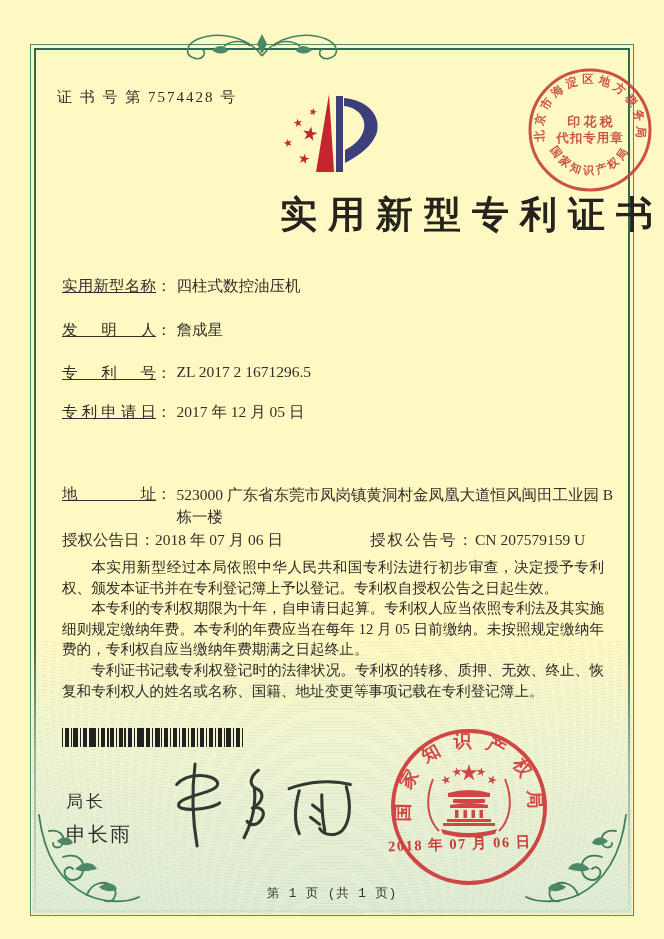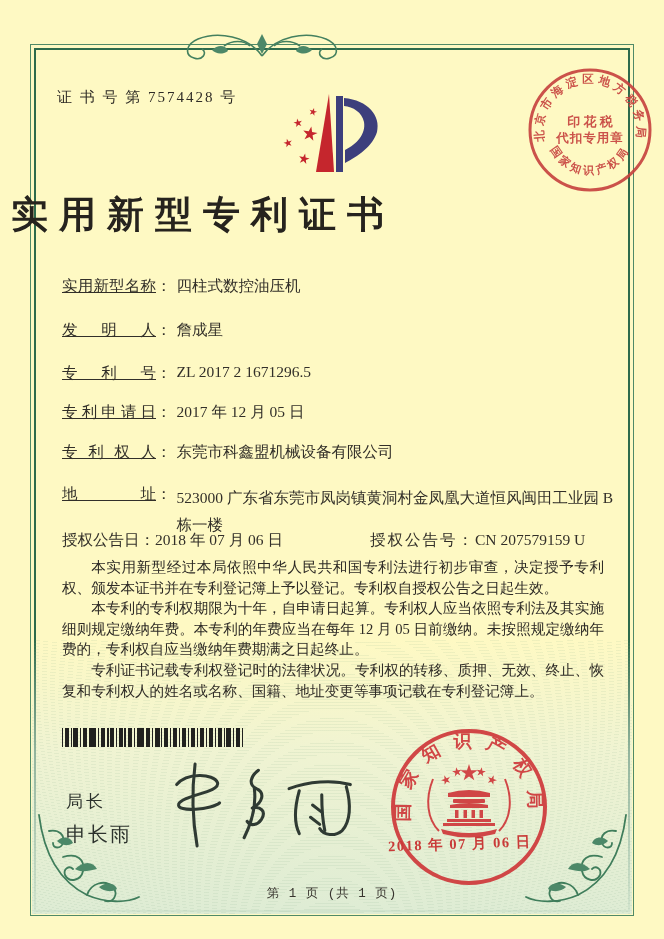--- a/index.html
+++ b/index.html
@@ -22,33 +22,33 @@
   .green-wash{
     position:absolute; left:32px; top:640px; width:600px; height:274px;
     background:
       repeating-radial-gradient(140% 90% at 50% 160%, rgba(120,165,130,0.11) 0 1px, rgba(0,0,0,0) 1px 5px),
       linear-gradient(180deg, rgba(228,239,222,0) 0%, rgba(228,239,222,0.55) 40%, rgba(220,235,213,0.95) 100%);
   }
   
   .cert-no{position:absolute; left:57px; top:88px; font-size:15px; letter-spacing:2px; color:#2f2c26;}
   .logo{position:absolute; left:272px; top:82px; width:122px; height:102px;}
   .title{
-    position:absolute; left:0; top:190px; width:664px; text-align:left;
+    position:absolute; left:0; top:190px; width:664px; text-align:right;
     font-size:37px; font-weight:bold; letter-spacing:11px; color:#26231e;
     text-indent:11px;
   }
   
   .frow{position:absolute; left:62px; font-size:15.5px; white-space:nowrap;}
   .flabel{
     display:inline-block; width:94px; text-align:justify; text-align-last:justify;
     text-justify:inter-character; vertical-align:top;text-decoration:underline;
   }
   .fcolon{display:inline-block; vertical-align:top;}
   .fvalue{display:inline-block; margin-left:5px; vertical-align:top;}
-  .fvalue.wrap{white-space:normal; width:452px; line-height:27px;}
+  .fvalue.wrap{white-space:normal; width:452px; line-height:22px;}
   .grant-right{position:absolute; left:308px; top:0; white-space:nowrap;}
   .grant-right .glabel{letter-spacing:2px;}
   
   .body-text{position:absolute; left:62px; top:557px; width:542px;}
   .body-text p{
     margin:0; font-size:14.6px; line-height:20.6px; text-align:justify;
     text-indent:2em; color:#2e2b26;
   }
   
   .barcode{
@@ -175,23 +175,20 @@
     <span class="flabel">实用新型名称</span><span class="fcolon">：</span><span class="fvalue">四柱式数控油压机</span>
   </div>
   <div class="frow" style="top:320px">
     <span class="flabel">发明人</span><span class="fcolon">：</span><span class="fvalue">詹成星</span>
   </div>
   <div class="frow" style="top:363px">
     <span class="flabel">专利号</span><span class="fcolon">：</span><span class="fvalue">ZL 2017 2 1671296.5</span>
   </div>
   <div class="frow" style="top:402px">
     <span class="flabel">专利申请日</span><span class="fcolon">：</span><span class="fvalue">2017 年 12 月 05 日</span>
-  </div>
-  <div class="frow" style="top:442px">
-    <span class="flabel">专利权人</span><span class="fcolon">：</span><span class="fvalue">东莞市科鑫盟机械设备有限公司</span>
   </div>
   <div class="frow" style="top:484px">
     <span class="flabel">地址</span><span class="fcolon">：</span><span class="fvalue wrap">523000 广东省东莞市凤岗镇黄洞村金凤凰大道恒风闽田工业园 B 栋一楼</span>
   </div>
 
   <div class="frow" style="top:530px">
     <span class="glabel">授权公告日：</span><span>2018 年 07 月 06 日</span>
     <span class="grant-right">
       <span class="glabel">授权公告号：</span><span>CN 207579159 U</span>
     </span>

